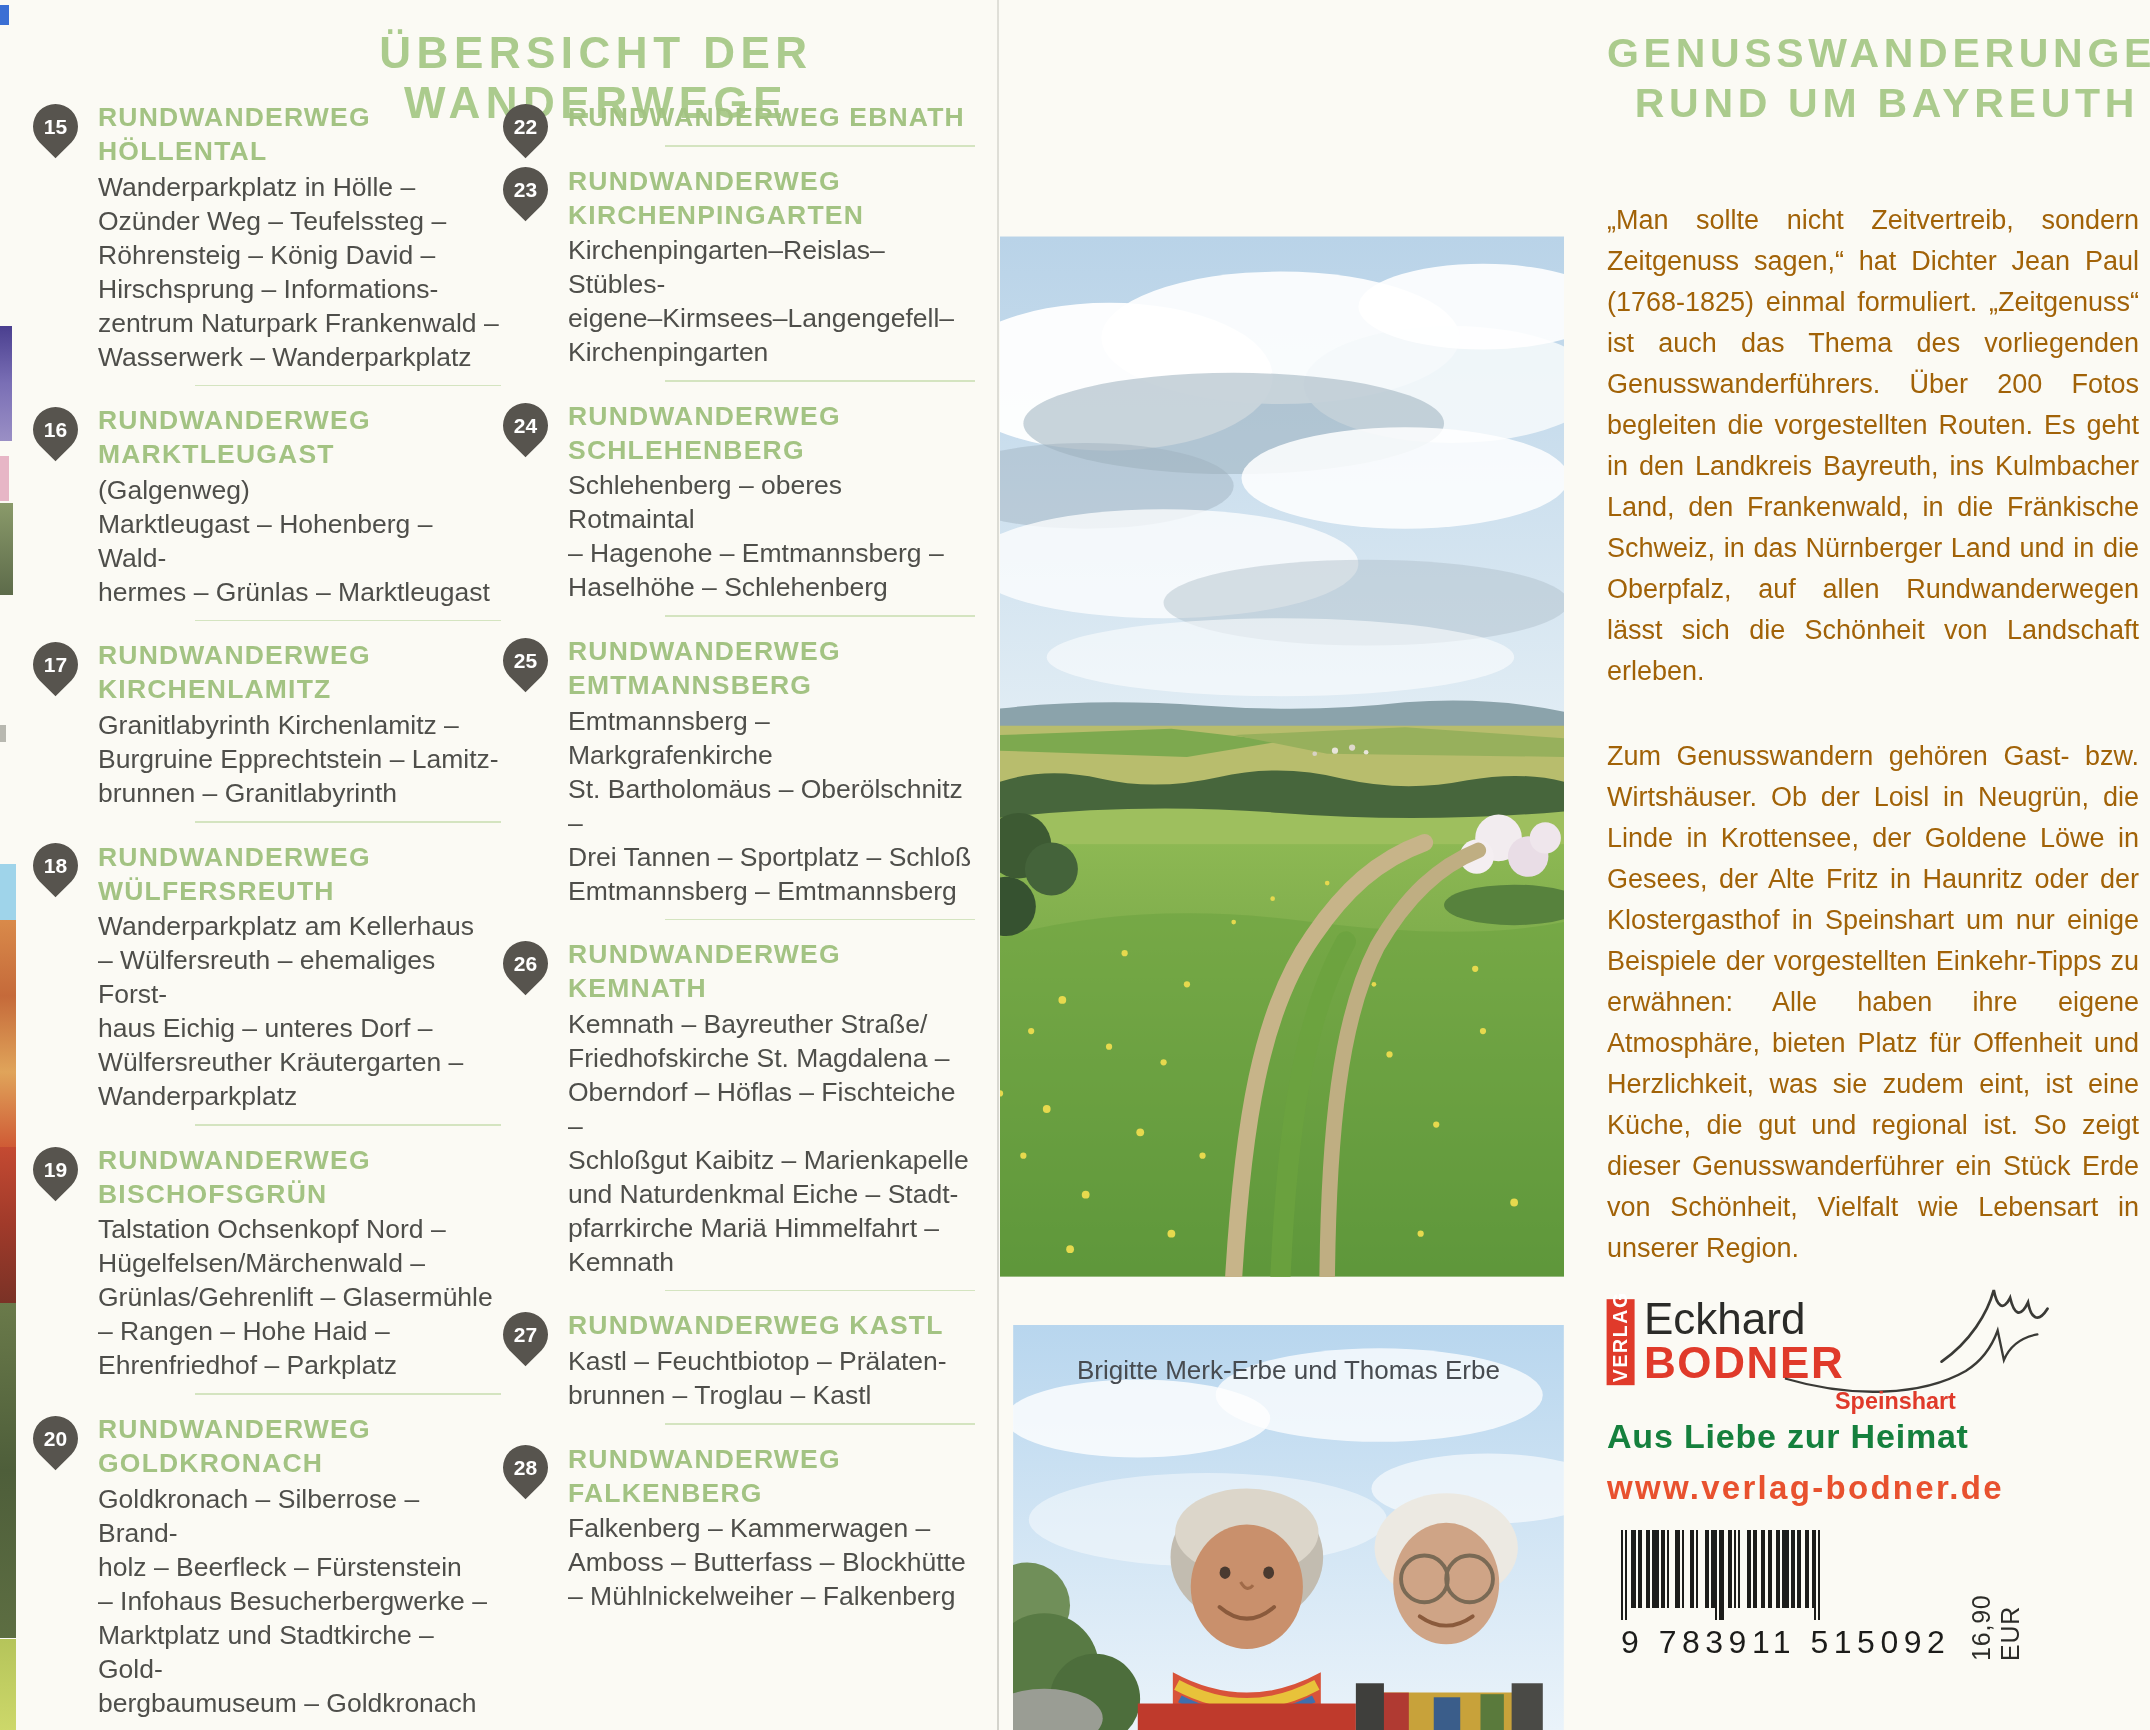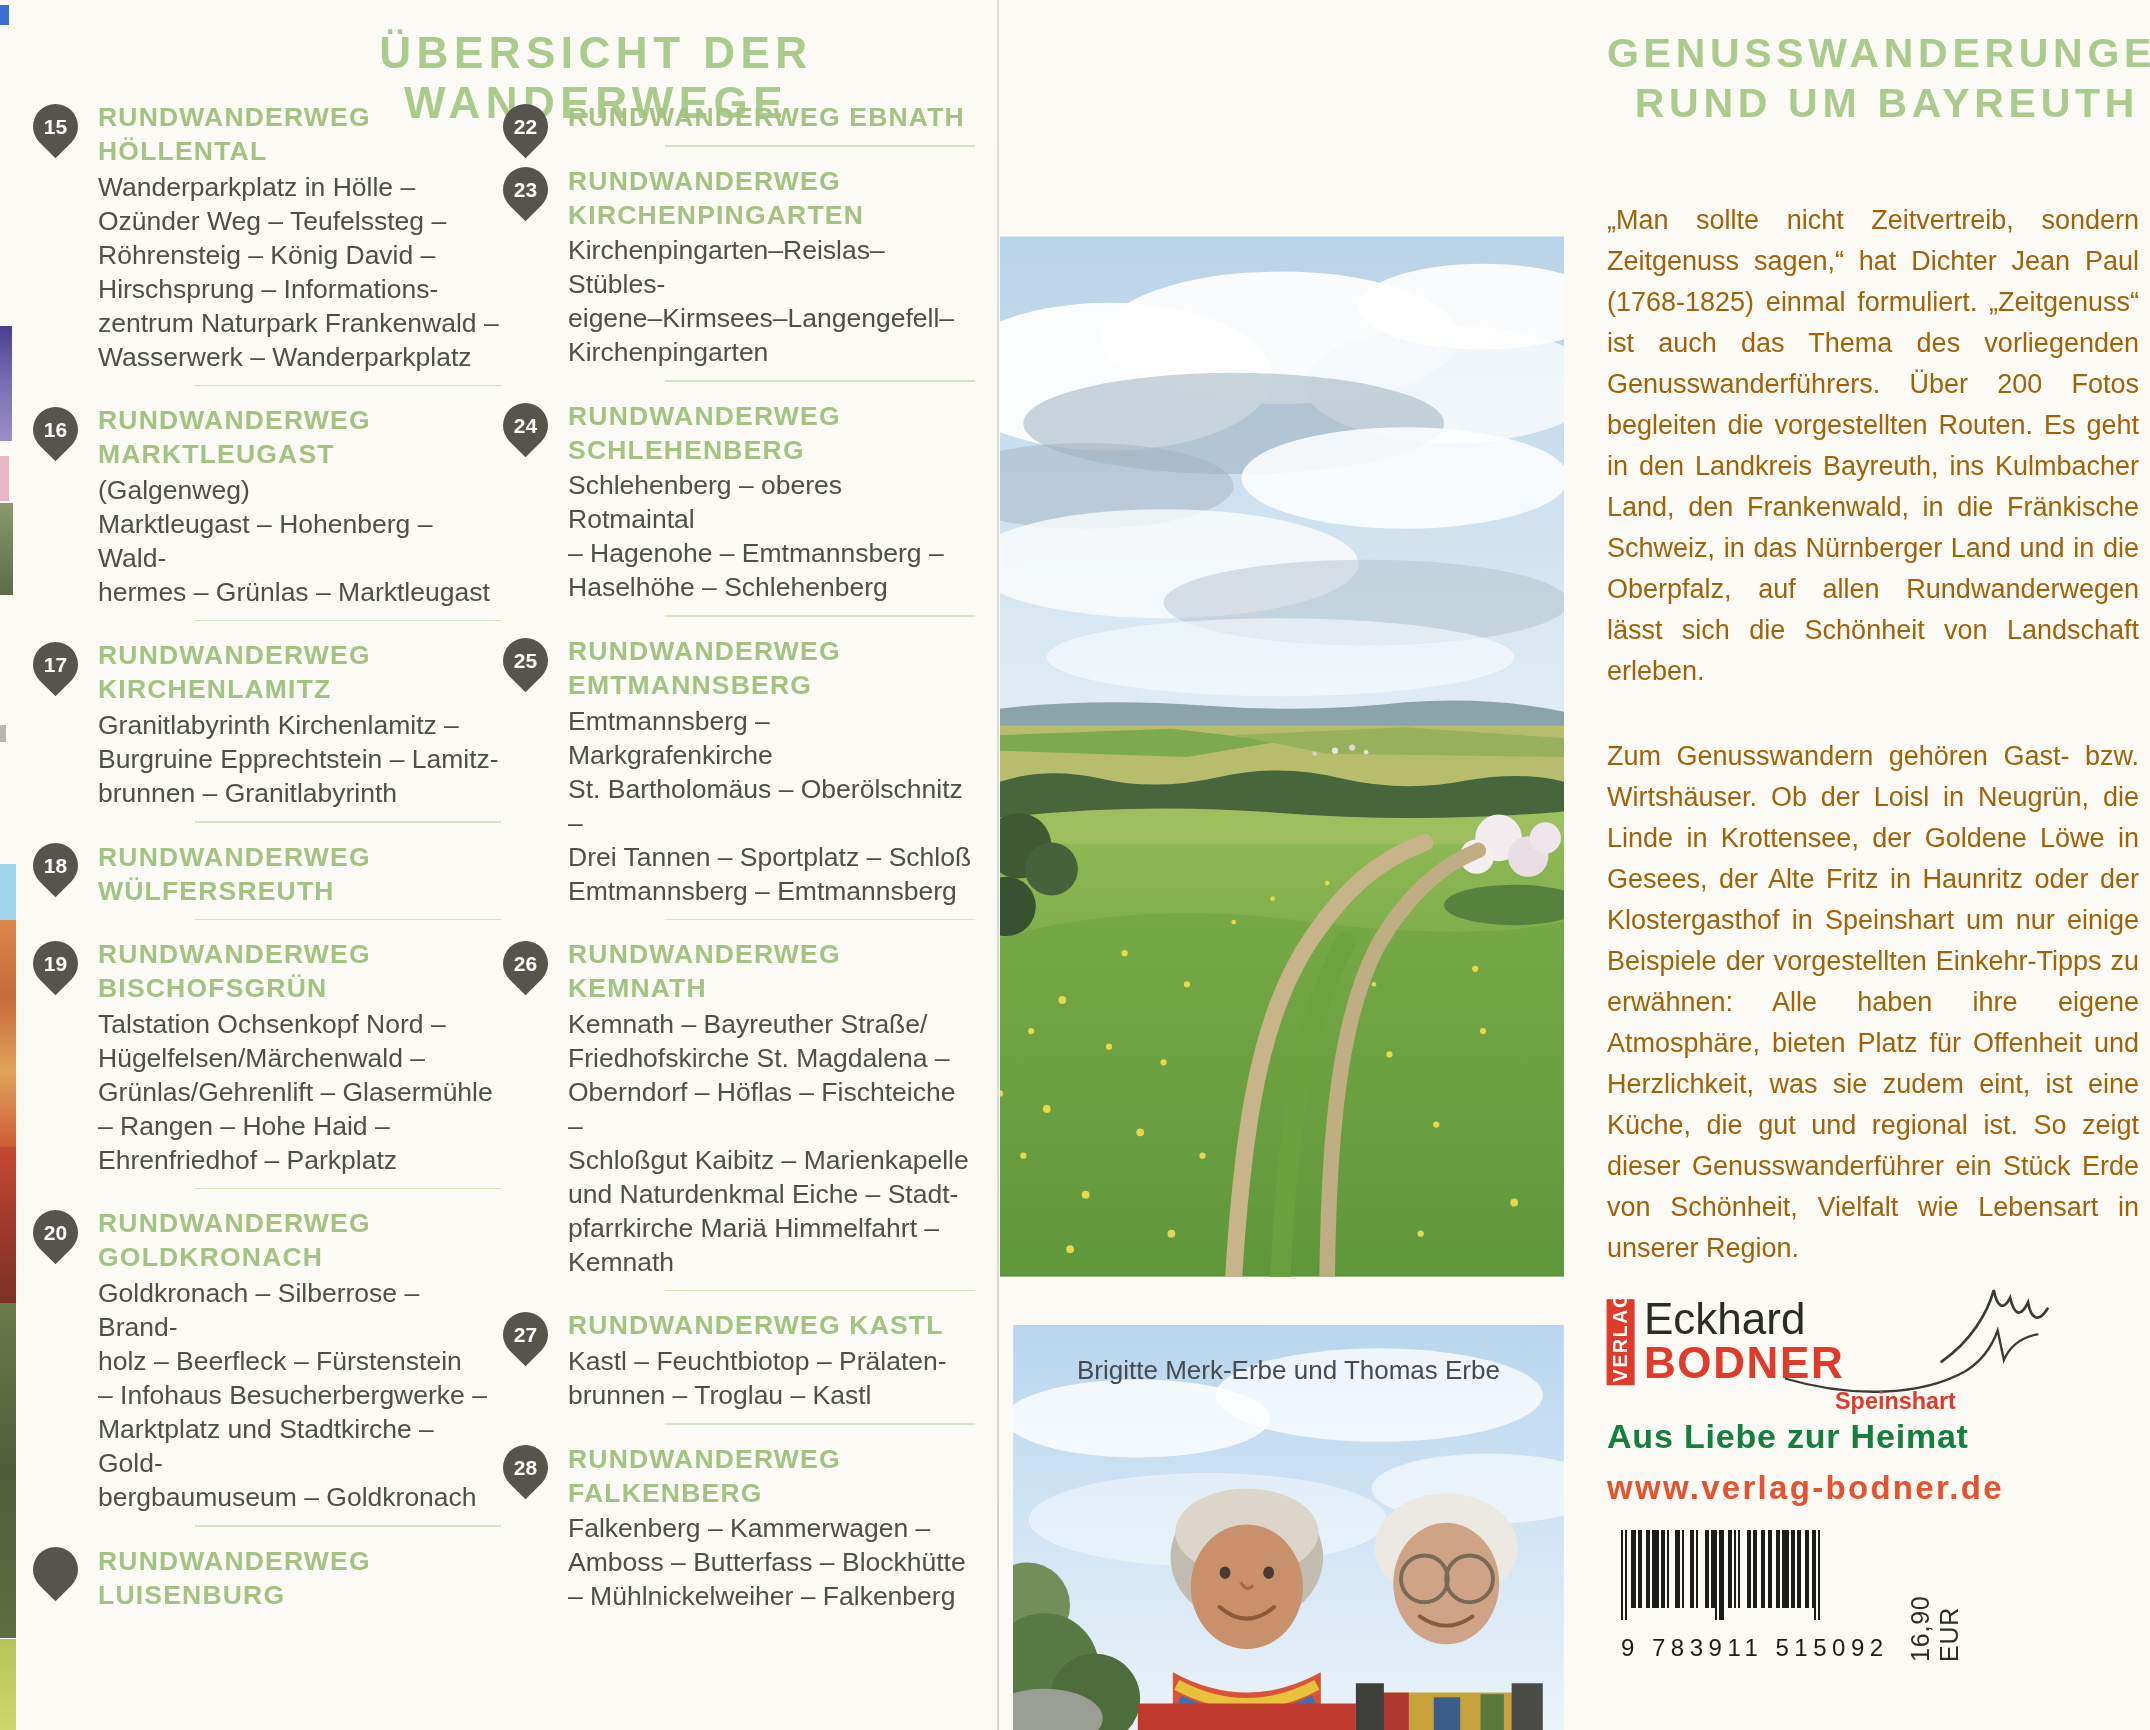--- a/index.html
+++ b/index.html
@@ -66,21 +66,21 @@
   .pub-last{font-size:44px;font-weight:bold;color:#e03a2a;letter-spacing:1.6px;line-height:44px;}
   .swoosh{position:absolute;left:175px;top:-11px;pointer-events:none;}
   .pub-location{position:absolute;left:228px;top:92px;color:#e03a2a;font-weight:bold;font-size:23.4px;}
   .pub-tagline{margin-top:4.7px;font-size:34px;font-weight:bold;color:#15803d;letter-spacing:0.8px;}
   .pub-site{margin-top:12.5px;font-size:33px;font-weight:bold;color:#e8512e;letter-spacing:2.3px;}
 
   .barcode-row{margin-top:23.4px;display:flex;align-items:flex-end;}
   .barcode-wrap{margin-left:14px;}
   .barcode{display:flex;align-items:flex-start;height:90px;}
   .barcode .bar{background:#1c1c1a;}
-  .barcode-number{margin-top:14px;font-size:24px;letter-spacing:5.5px;color:#1c1c1a;}
+  .barcode-number{margin-top:4px;font-size:32px;letter-spacing:5.5px;color:#1c1c1a;}
   .price{writing-mode:vertical-rl;transform:rotate(180deg);font-size:25px;color:#2c2c28;
       margin-left:17px;height:117px;letter-spacing:0.8px;}
 </style>
 </head>
 <body>
 
 <div class="page">
 
   <div class="edge edge-1"></div>
   <div class="edge edge-2"></div>
@@ -138,20 +138,25 @@
           <div class="trail-sep"></div>
         </div>
       </div>
       <div class="trail">
         <div class="pin">
           <span class="pin-num">18</span>
         </div>
         <div class="trail-body">
           <div class="trail-title">RUNDWANDERWEG
 WÜLFERSREUTH</div>
+          <div class="trail-route">Wanderparkplatz am Kellerhaus
+– Wülfersreuth – ehemaliges Forst-
+haus Eichig – unteres Dorf –
+Wülfersreuther Kräutergarten –
+Wanderparkplatz</div>
           <div class="trail-sep"></div>
         </div>
       </div>
       <div class="trail">
         <div class="pin">
           <span class="pin-num">19</span>
         </div>
         <div class="trail-body">
           <div class="trail-title">RUNDWANDERWEG
 BISCHOFSGRÜN</div>

